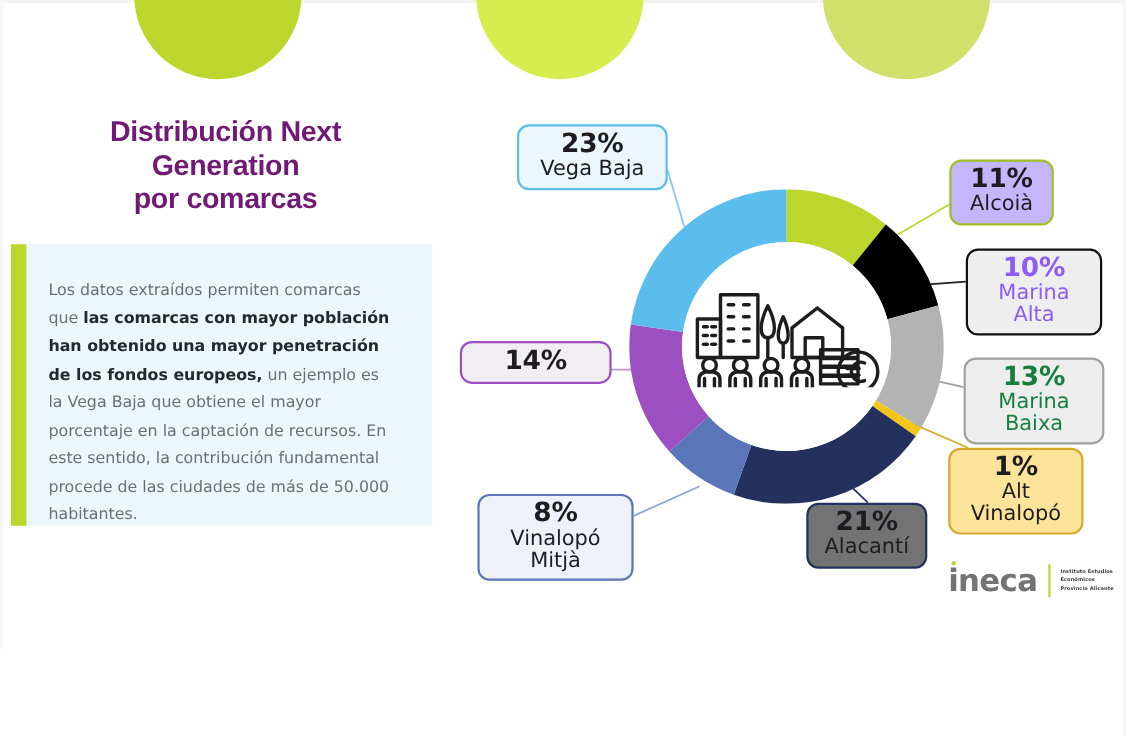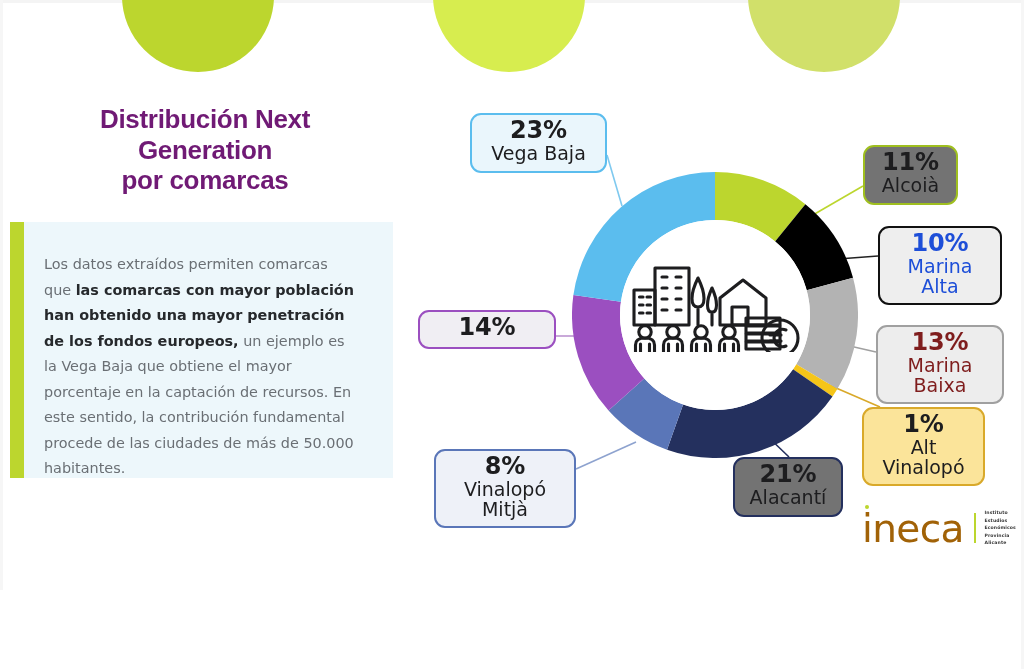--- a/index.html
+++ b/index.html
@@ -141,23 +141,23 @@
     position: absolute;
     left: 862px;
     top: 508px;
     height: 40px;
     display: flex;
     align-items: center;
     z-index: 6;
   }
   .logo-word {
     font-family: "DejaVu Sans", sans-serif;
-    font-size: 39px;
-    font-weight: normal;
-    color: #a16207;
+    font-size: 28px;
+    font-weight: bold;
+    color: #737373;
     letter-spacing: -0.6px;
     line-height: 1;
     position: relative;
   }
   .logo-dot {
     position: absolute;
     left: 3px;
     top: -4px;
     width: 4px; height: 4px;
     border-radius: 50%;
@@ -284,29 +284,29 @@
       <rect x="118" y="82" width="34" height="7"></rect>
 
       <circle cx="152" cy="78" r="18"></circle>
       <path d="M158 70 C153 68 147 70 146 78 C147 86 153 88 158 86"></path>
       <line x1="142" y1="75" x2="153" y2="75"></line>
       <line x1="142" y1="81" x2="153" y2="81"></line>
     </svg>
   </div>
 
   <div id="callout-layer">
-      <div class="callout" style="left: 863px; top: 145px; width: 95px; border-width: 2.2px; border-color: rgb(159, 191, 31); background: #737373; color: rgb(29, 29, 31);">
+      <div class="callout" style="left: 863px; top: 145px; width: 95px; border-width: 2.2px; border-color: rgb(159, 191, 31); background: #c4b5fd; color: rgb(29, 29, 31);">
         <span class="pct">11%</span>
         <span class="nm">Alcoià</span>
       </div>
-      <div class="callout" style="left: 878px; top: 226px; width: 124px; border-width: 2.6px; border-color: rgb(17, 17, 17); background: rgb(238, 238, 238); color: #1d4ed8; text-align: center;">
+      <div class="callout" style="left: 878px; top: 226px; width: 124px; border-width: 2.6px; border-color: rgb(17, 17, 17); background: rgb(238, 238, 238); color: #8b5cf6; text-align: center;">
         <span class="pct">10%</span>
         <span class="nm">Marina Alta</span>
       </div>
-      <div class="callout" style="left: 876px; top: 325px; width: 128px; border-width: 2.2px; border-color: rgb(160, 160, 160); background: rgb(237, 237, 237); color: #7f1d1d;">
+      <div class="callout" style="left: 876px; top: 325px; width: 128px; border-width: 2.2px; border-color: rgb(160, 160, 160); background: rgb(237, 237, 237); color: #15803d;">
         <span class="pct">13%</span>
         <span class="nm">Marina Baixa</span>
       </div>
       <div class="callout" style="left: 862px; top: 407px; width: 123px; border-width: 2.2px; border-color: rgb(217, 169, 42); background: rgb(251, 228, 154); color: rgb(29, 29, 31);">
         <span class="pct">1%</span>
         <span class="nm">Alt Vinalopó</span>
       </div>
       <div class="callout" style="left: 733px; top: 457px; width: 110px; border-width: 2.2px; border-color: rgb(36, 48, 94); background: #737373; color: rgb(29, 29, 31);">
         <span class="pct">21%</span>
         <span class="nm">Alacantí</span>

